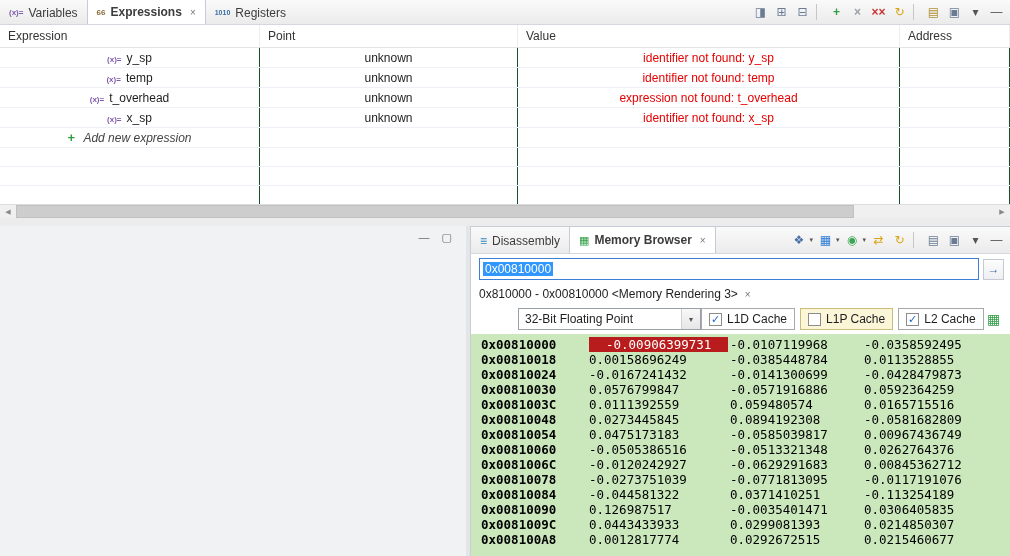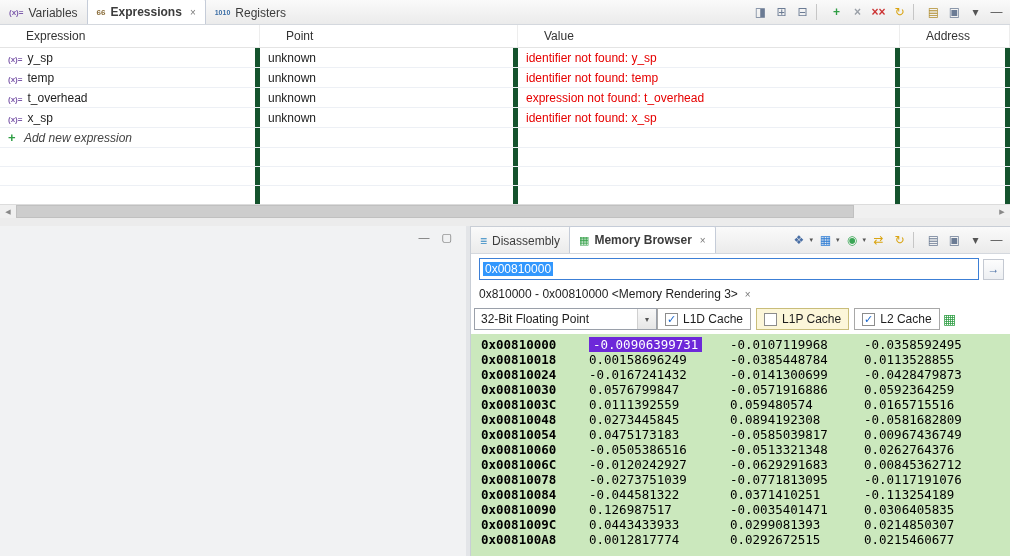--- a/index.html
+++ b/index.html
@@ -25,24 +25,24 @@
   .tab-icon.memchip{font-size:11px;color:#2f9e44;font-weight:normal;}
   .toolbar{margin-left:auto;display:flex;align-items:center;gap:2px;padding-right:4px;height:100%;}
 
   
   .top-panel{position:absolute;left:0;top:0;width:1010px;height:218px;background:#fff;}
   .top-panel .tabbar{height:24px;}
   .top-panel .tab{height:23px;}
   .top-panel .tab.active{height:24px;margin-top:23px;}
   .exp-header{display:grid;grid-template-columns:260px 258px 382px 110px;height:22px;
               border-bottom:1px solid #e4e4e4;background:#fff;}
-  .exp-header>div{padding:4px 8px 0;border-right:1px solid #ededed;color:#333;overflow:hidden;white-space:nowrap;margin-left:18px;}
+  .exp-header>div{padding:4px 8px 0;border-right:1px solid #ededed;color:#333;overflow:hidden;white-space:nowrap;}
   .exp-row{display:grid;grid-template-columns:260px 258px 382px 110px;height:20px;box-sizing:border-box;
            border-bottom:1px solid #edf0f5;}
-  .exp-row>div{padding:3px 8px 0;border-right:5px solid #14532d;overflow:hidden;white-space:nowrap;box-sizing:border-box;}
+  .exp-row>div{padding:3px 8px 0;border-right:1px solid #14532d;overflow:hidden;white-space:nowrap;box-sizing:border-box;text-align:center;}
   .exp-row.empty{height:19px;}
   .exp-row .red{color:#e60000;}
   .xvar{font-size:8px;font-weight:bold;color:#7d5bab;margin-right:5px;}
   .plus{color:#2f9e44;font-weight:bold;font-size:13px;margin-right:5px;line-height:10px;}
   .add-label{font-style:italic;color:#444;}
   .hscroll{position:absolute;left:0;bottom:0;width:1010px;height:14px;background:#f0f0f0;
            border-top:1px solid #dcdcdc;display:flex;align-items:stretch;box-sizing:border-box;}
   .sarrow{width:16px;display:flex;align-items:center;justify-content:center;font-size:7px;color:#888;}
   .hthumb{width:838px;background:#cdcdcd;border:1px solid #c0c0c0;box-sizing:border-box;}
   .htrack{flex:1;}
@@ -58,39 +58,39 @@
       border-left:1px solid #c9ced6;border-top:1px solid #c9ced6;box-sizing:border-box;
       display:flex;flex-direction:column;}
   .addr-row{height:30px;display:flex;align-items:center;gap:4px;padding:0 6px 0 8px;flex:none;}
   .addr-input{flex:1;height:22px;border:1px solid #3c7fd6;background:#fff;display:flex;align-items:center;
               padding:0 3px;box-sizing:border-box;}
   .seltext{background:#3297fd;color:#fff;padding:0 2px;}
   .go-btn{width:21px;height:21px;border:1px solid #c4c9d2;background:linear-gradient(#fdfdfd,#edeff2);
           display:flex;align-items:center;justify-content:center;color:#4a6fa5;font-size:12px;box-sizing:border-box;}
   .rend-row{height:20px;display:flex;align-items:center;gap:7px;padding-left:8px;flex:none;}
   .rend-row .close2{color:#777;font-size:10px;}
-  .ctrl-row{height:30px;display:flex;align-items:center;padding-left:3px;flex:none;}
+  .ctrl-row{height:30px;display:flex;align-items:center;padding-left:3px;flex:none;margin-left:44px;}
   .combo{width:183px;height:22px;border:1px solid #9aa0aa;background:#fff;display:flex;align-items:center;
          padding-left:6px;box-sizing:border-box;}
   .combo .arrow-area{margin-left:auto;width:18px;height:100%;border-left:1px solid #d0d0d0;
          background:linear-gradient(#f8f8f8,#e6e6e6);display:flex;align-items:center;justify-content:center;
          color:#555;font-size:8px;}
   .toggles{display:flex;gap:5px;}
   .toggle{height:22px;border:1px solid #a8a8a8;display:flex;align-items:center;gap:5px;padding:0 7px;
           background:#fff;box-sizing:border-box;white-space:nowrap;}
   .toggle.cream{background:#fcf6d9;border-color:#c9bd7a;}
   .cb{width:13px;height:13px;border:1px solid #8c8c8c;background:#fff;display:flex;align-items:center;
       justify-content:center;font-size:11px;font-weight:bold;color:#1a66cc;line-height:1;box-sizing:border-box;}
   .memgraph{width:20px;height:20px;display:flex;align-items:center;justify-content:center;
             color:#2f9e44;font-size:14px;}
   .memtable{flex:1;background:#cbe8bd;overflow:hidden;padding:3px 0 0 10px;color:#000;
             font-family:"DejaVu Sans Mono","Liberation Mono",monospace;font-size:12.5px;}
   .mrow{display:grid;grid-template-columns:108px 141px 134px 1fr;line-height:15px;white-space:nowrap;}
   .maddr{font-weight:bold;}
-  .mval .sel{background:#6d28d9;color:#fff;padding:0 4px;}
+  .mval .sel{background:#b91c1c;color:#fff;padding:0 17px;}
 </style>
 </head>
 <body>
 
 <div class="top-panel">
   <div class="tabbar">
     <div class="tab">
       <span class="tab-icon vars">(x)=</span>
       <span>Variables</span>
     </div>

